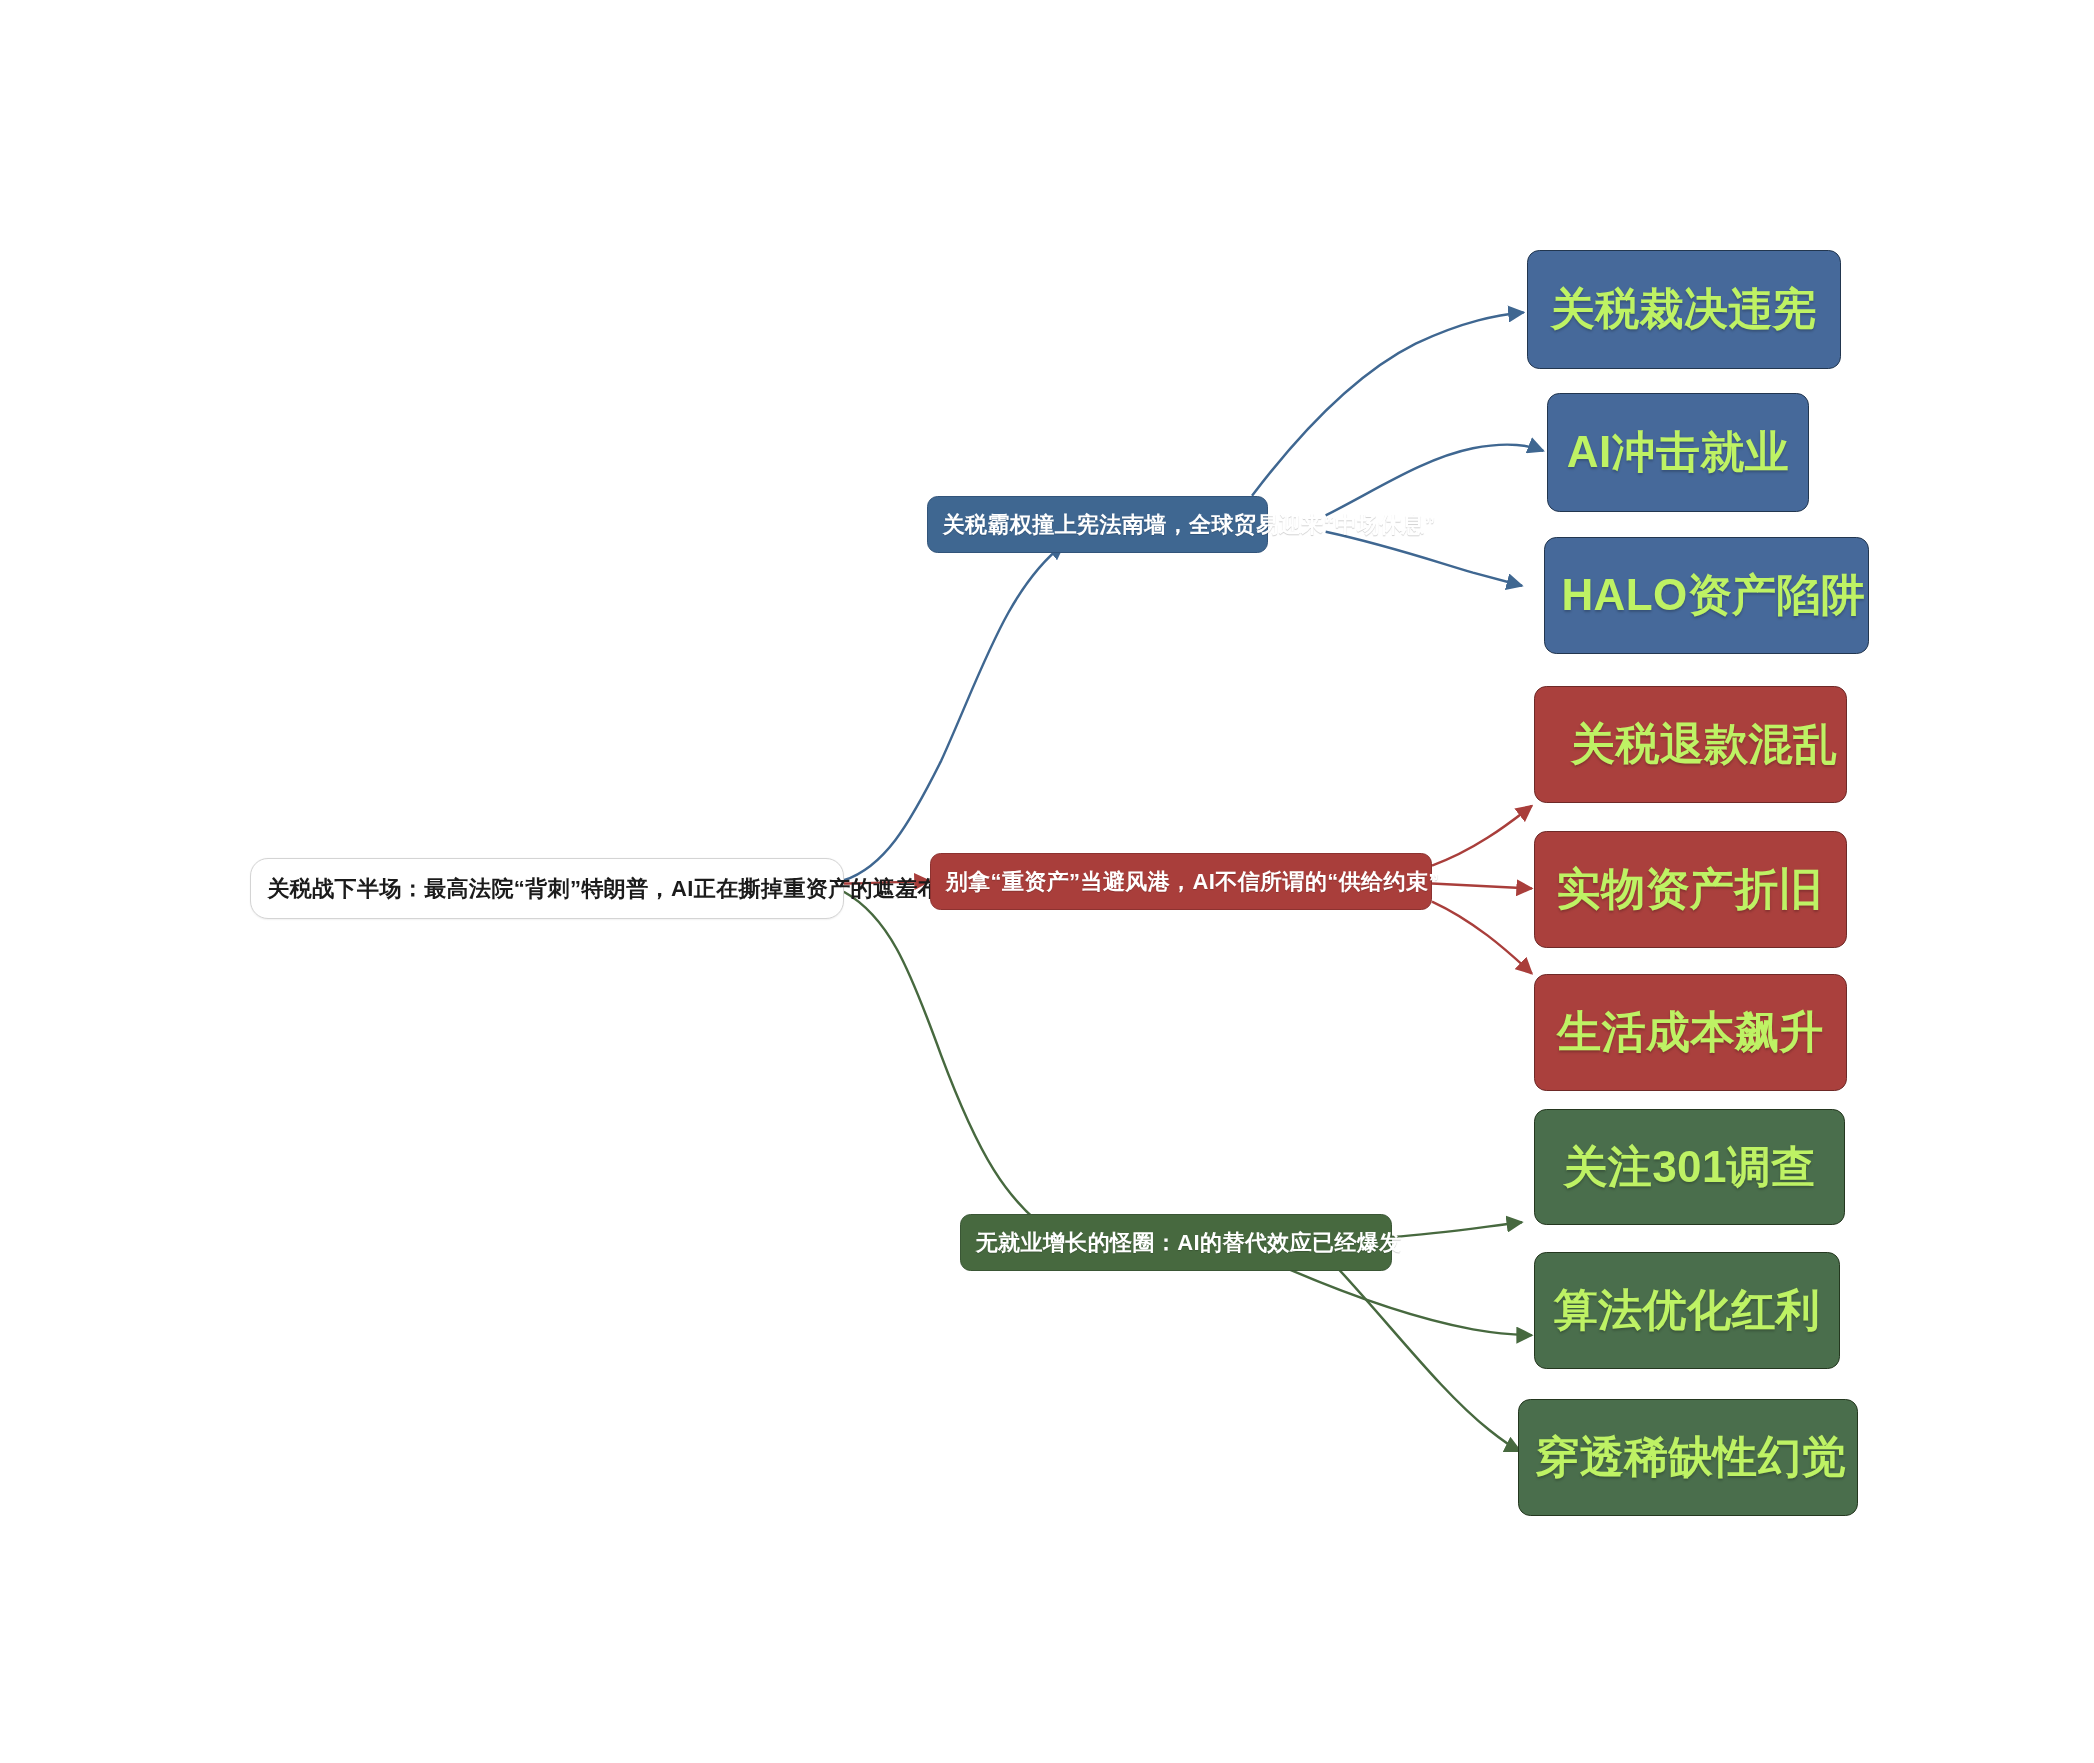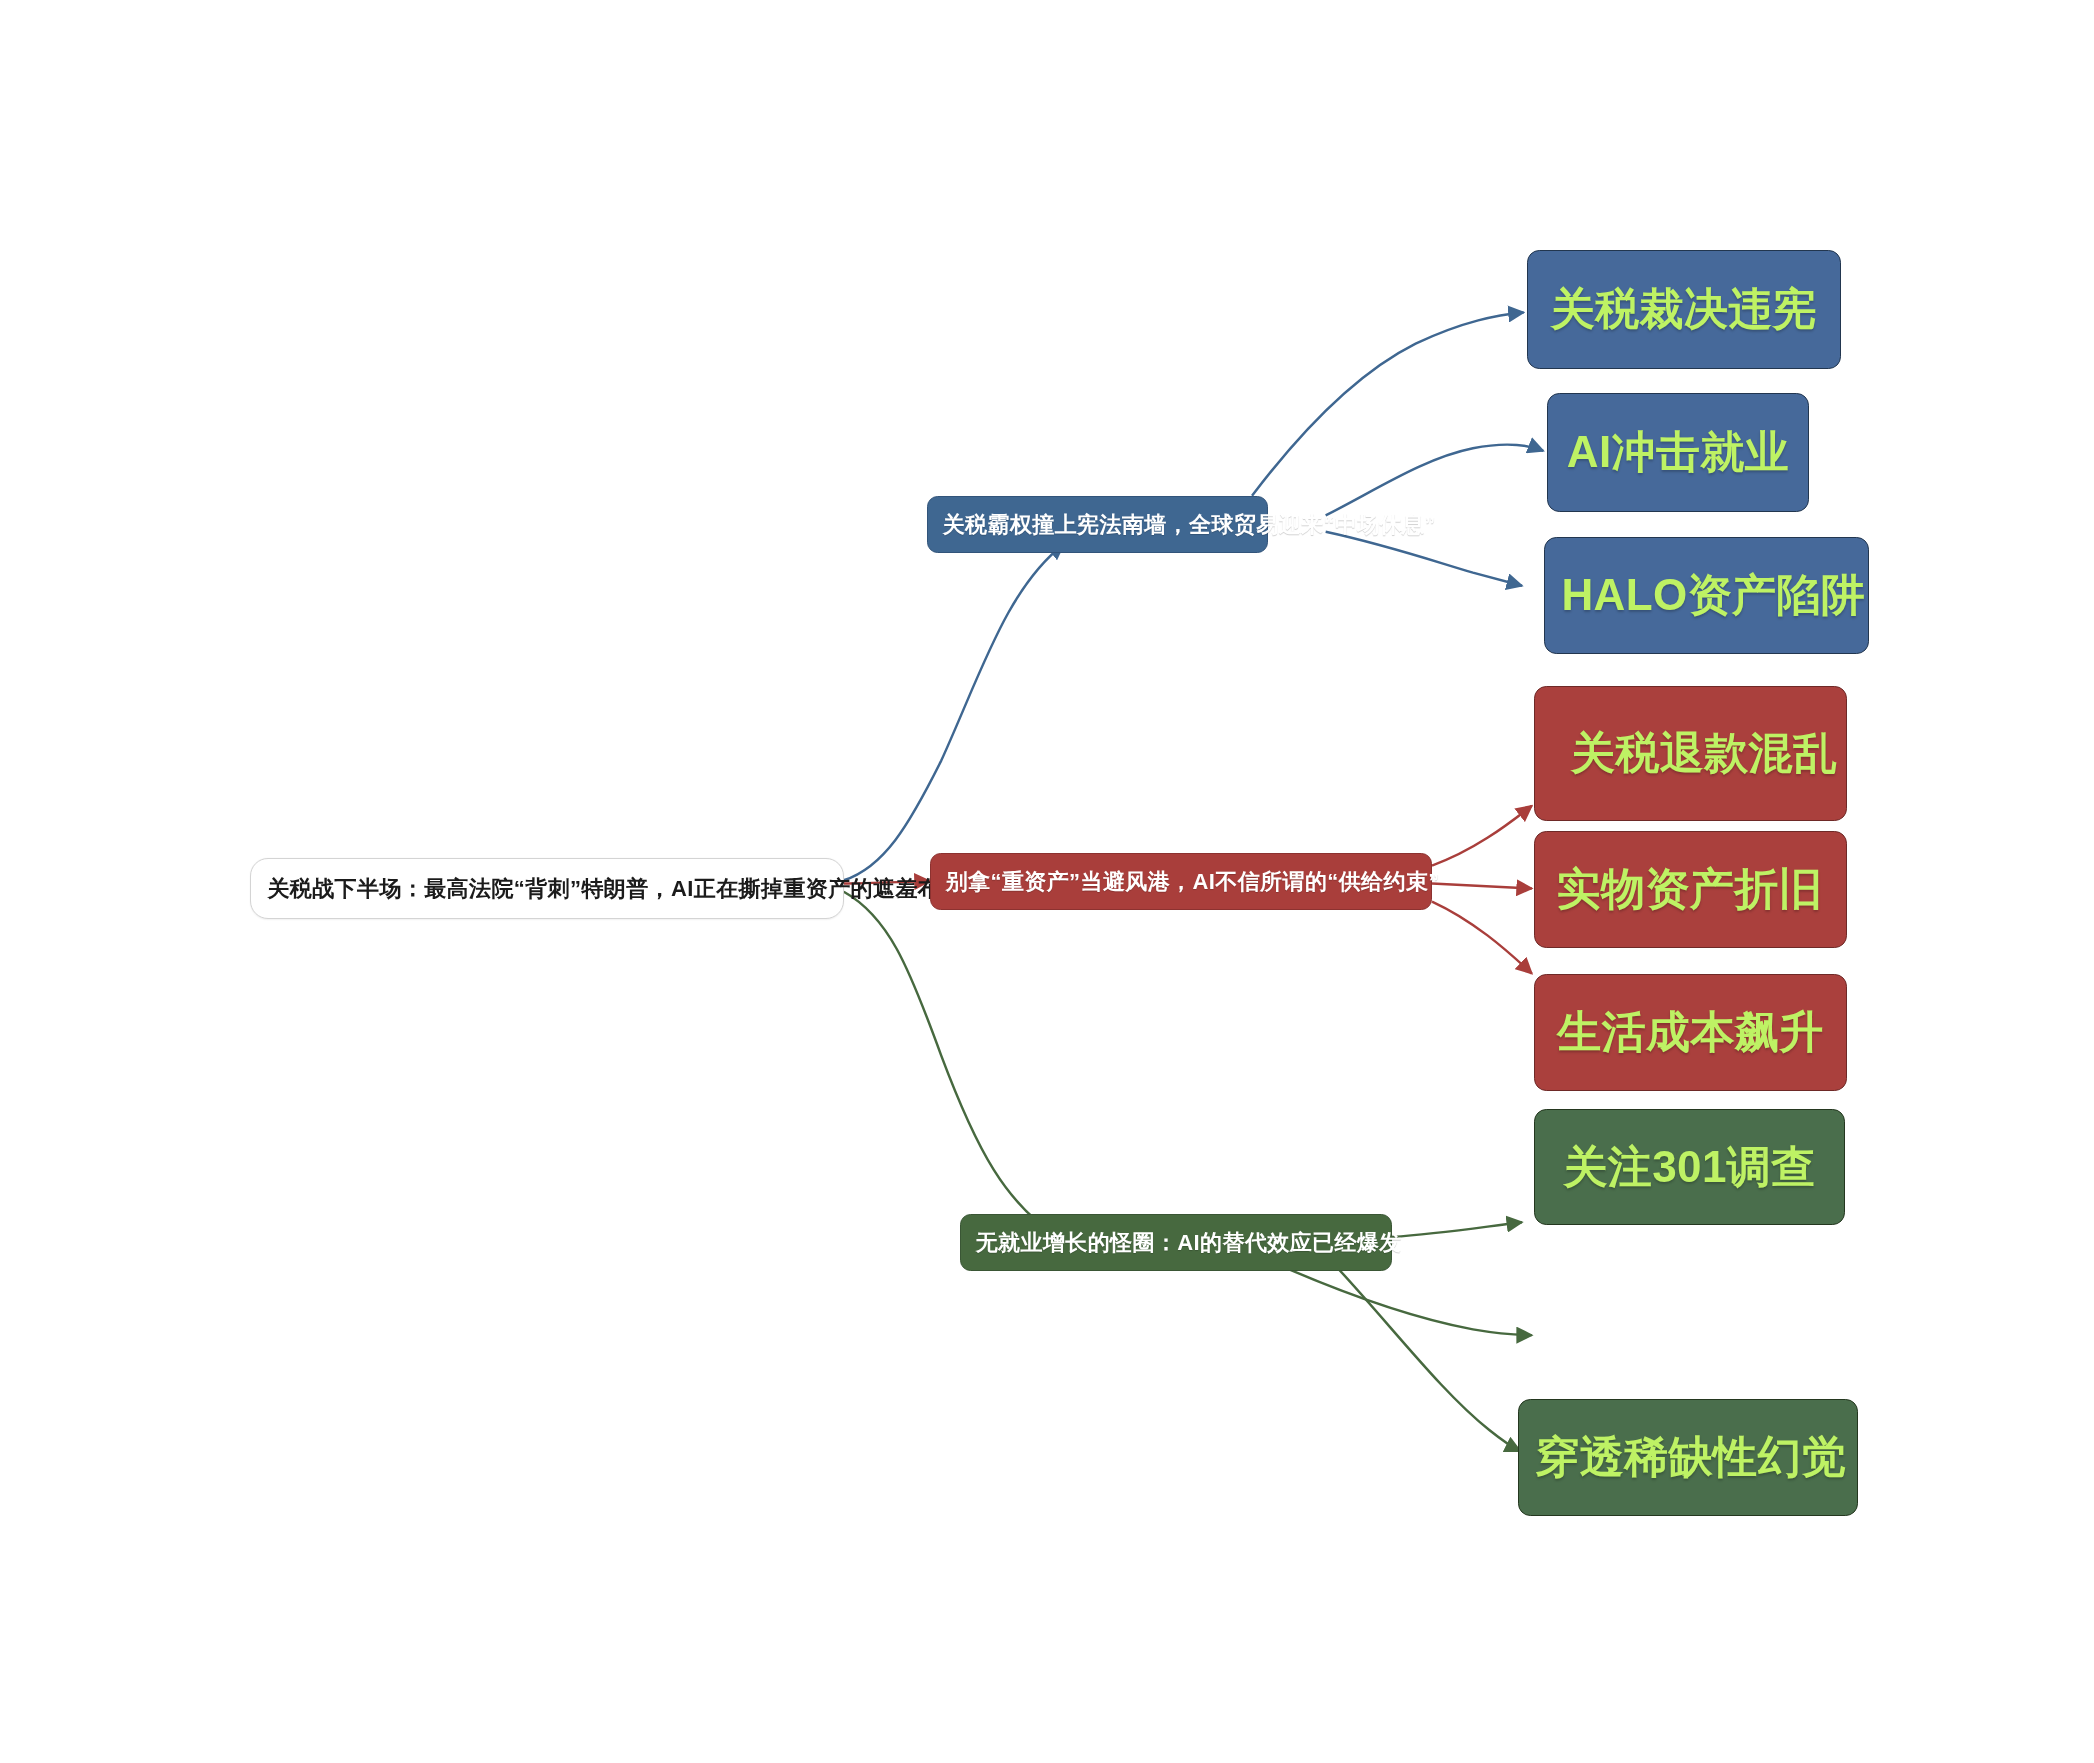--- a/index.html
+++ b/index.html
@@ -96,21 +96,21 @@
     text-shadow: 0 1.6px 2.5px rgba(0,0,0,0.22);
   }
   .leaf.blue  { background: #46699A; border: 1.6px solid #22364f; }
   .leaf.red   { background: #AA403D; border: 1.6px solid #6e2927; }
   .leaf.green { background: #4A6E4C; border: 1.6px solid #24371f; }
 
   .node.leaf.l-b1 { left: 1527px; top: 250px;  width: 314px; height: 119px; }
   .node.leaf.l-b2 { left: 1547px; top: 393px;  width: 262px; height: 119px; }
   .node.leaf.l-b3 { left: 1518px; top: 537px;  width: 325px; height: 117px; margin-left: 26px; }
 
-  .node.leaf.l-r1 { left: 1534px; top: 686px;  width: 313px; height: 135px; padding-left: 36px; }
+  .node.leaf.l-r1 { left: 1534px; top: 686px;  width: 313px; height: 117px; padding-left: 36px; }
   .node.leaf.l-r2 { left: 1534px; top: 831px; width: 313px; height: 117px; padding-left: 15px; }
   .node.leaf.l-r3 { left: 1534px; top: 974px; width: 313px; height: 117px; }
 
   .node.leaf.l-g1 { left: 1534px; top: 1109px; width: 311px; height: 116px; }
   .node.leaf.l-g2 { left: 1534px; top: 1252px; width: 306px; height: 117px; }
   .node.leaf.l-g3 { left: 1518px; top: 1399px; width: 340px; height: 117px; }
 </style>
 </head>
 <body>
 
@@ -180,18 +180,21 @@
   <div class="node leaf red l-r2">
     <span class="node-label">实物资产折旧</span>
   </div>
   <div class="node leaf red l-r3">
     <span class="node-label">生活成本飙升</span>
   </div>
 
   <div class="node leaf green l-g1">
     <span class="node-label">关注301调查</span>
   </div>
+  <div class="node leaf green l-g2">
+    <span class="node-label">算法优化红利</span>
+  </div>
   <div class="node leaf green l-g3">
     <span class="node-label">穿透稀缺性幻觉</span>
   </div>
 
 </div>
 
 
 </body></html>

